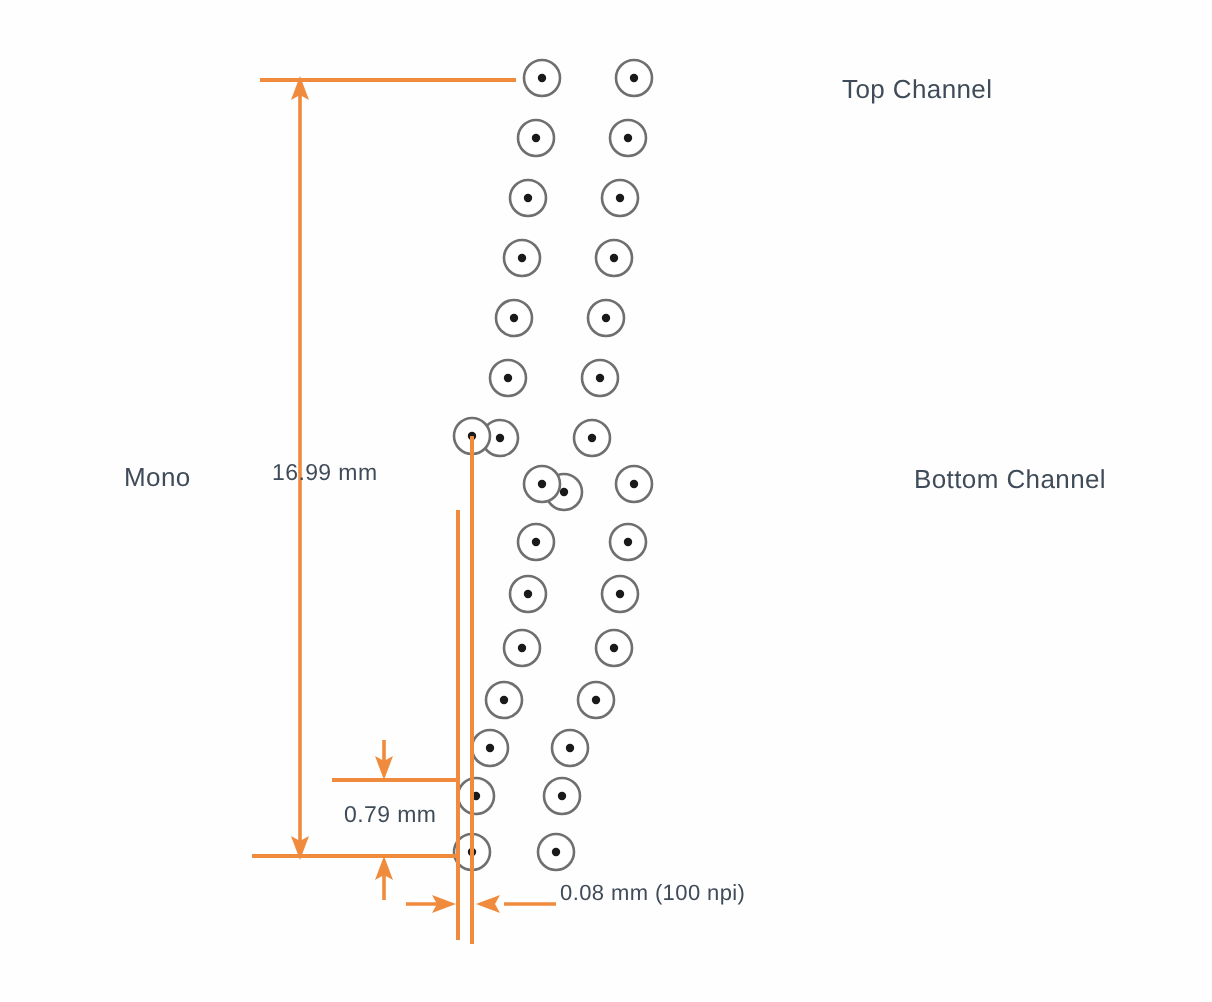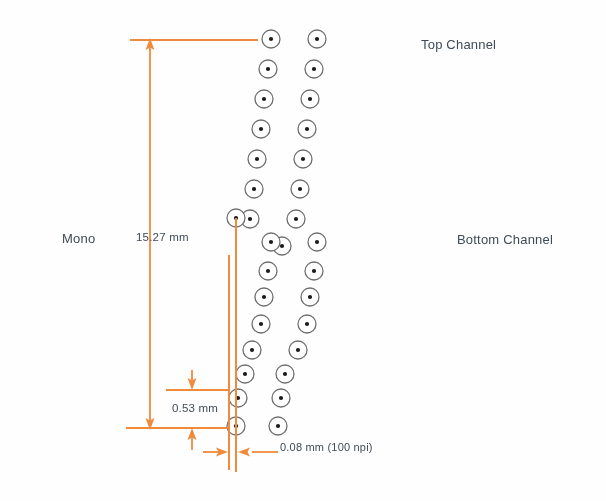--- a/index.html
+++ b/index.html
@@ -226,19 +226,19 @@
       <path d="M238,452 L250,447.5 L247.5,452 L250,456.5 Z" fill="#F08A3C"></path>
     </g>
   </svg>
 
   <div class="lbl lbl-side" id="label-top-channel">Top Channel</div>
 
   <div class="lbl lbl-side" id="label-bottom-channel">Bottom Channel</div>
 
   <div class="lbl lbl-side" id="label-mono">Mono</div>
 
-  <div class="lbl lbl-dim" id="label-height">15.27 mm</div>
-
-  <div class="lbl lbl-dim" id="label-offset">0.53 mm</div>
+  <div class="lbl lbl-dim" id="label-height">16.99 mm</div>
+
+  <div class="lbl lbl-dim" id="label-offset">0.79 mm</div>
 
   <div class="lbl lbl-small" id="label-pitch">0.08 mm (100 npi)</div>
 
 </div>
 
 </body></html>

